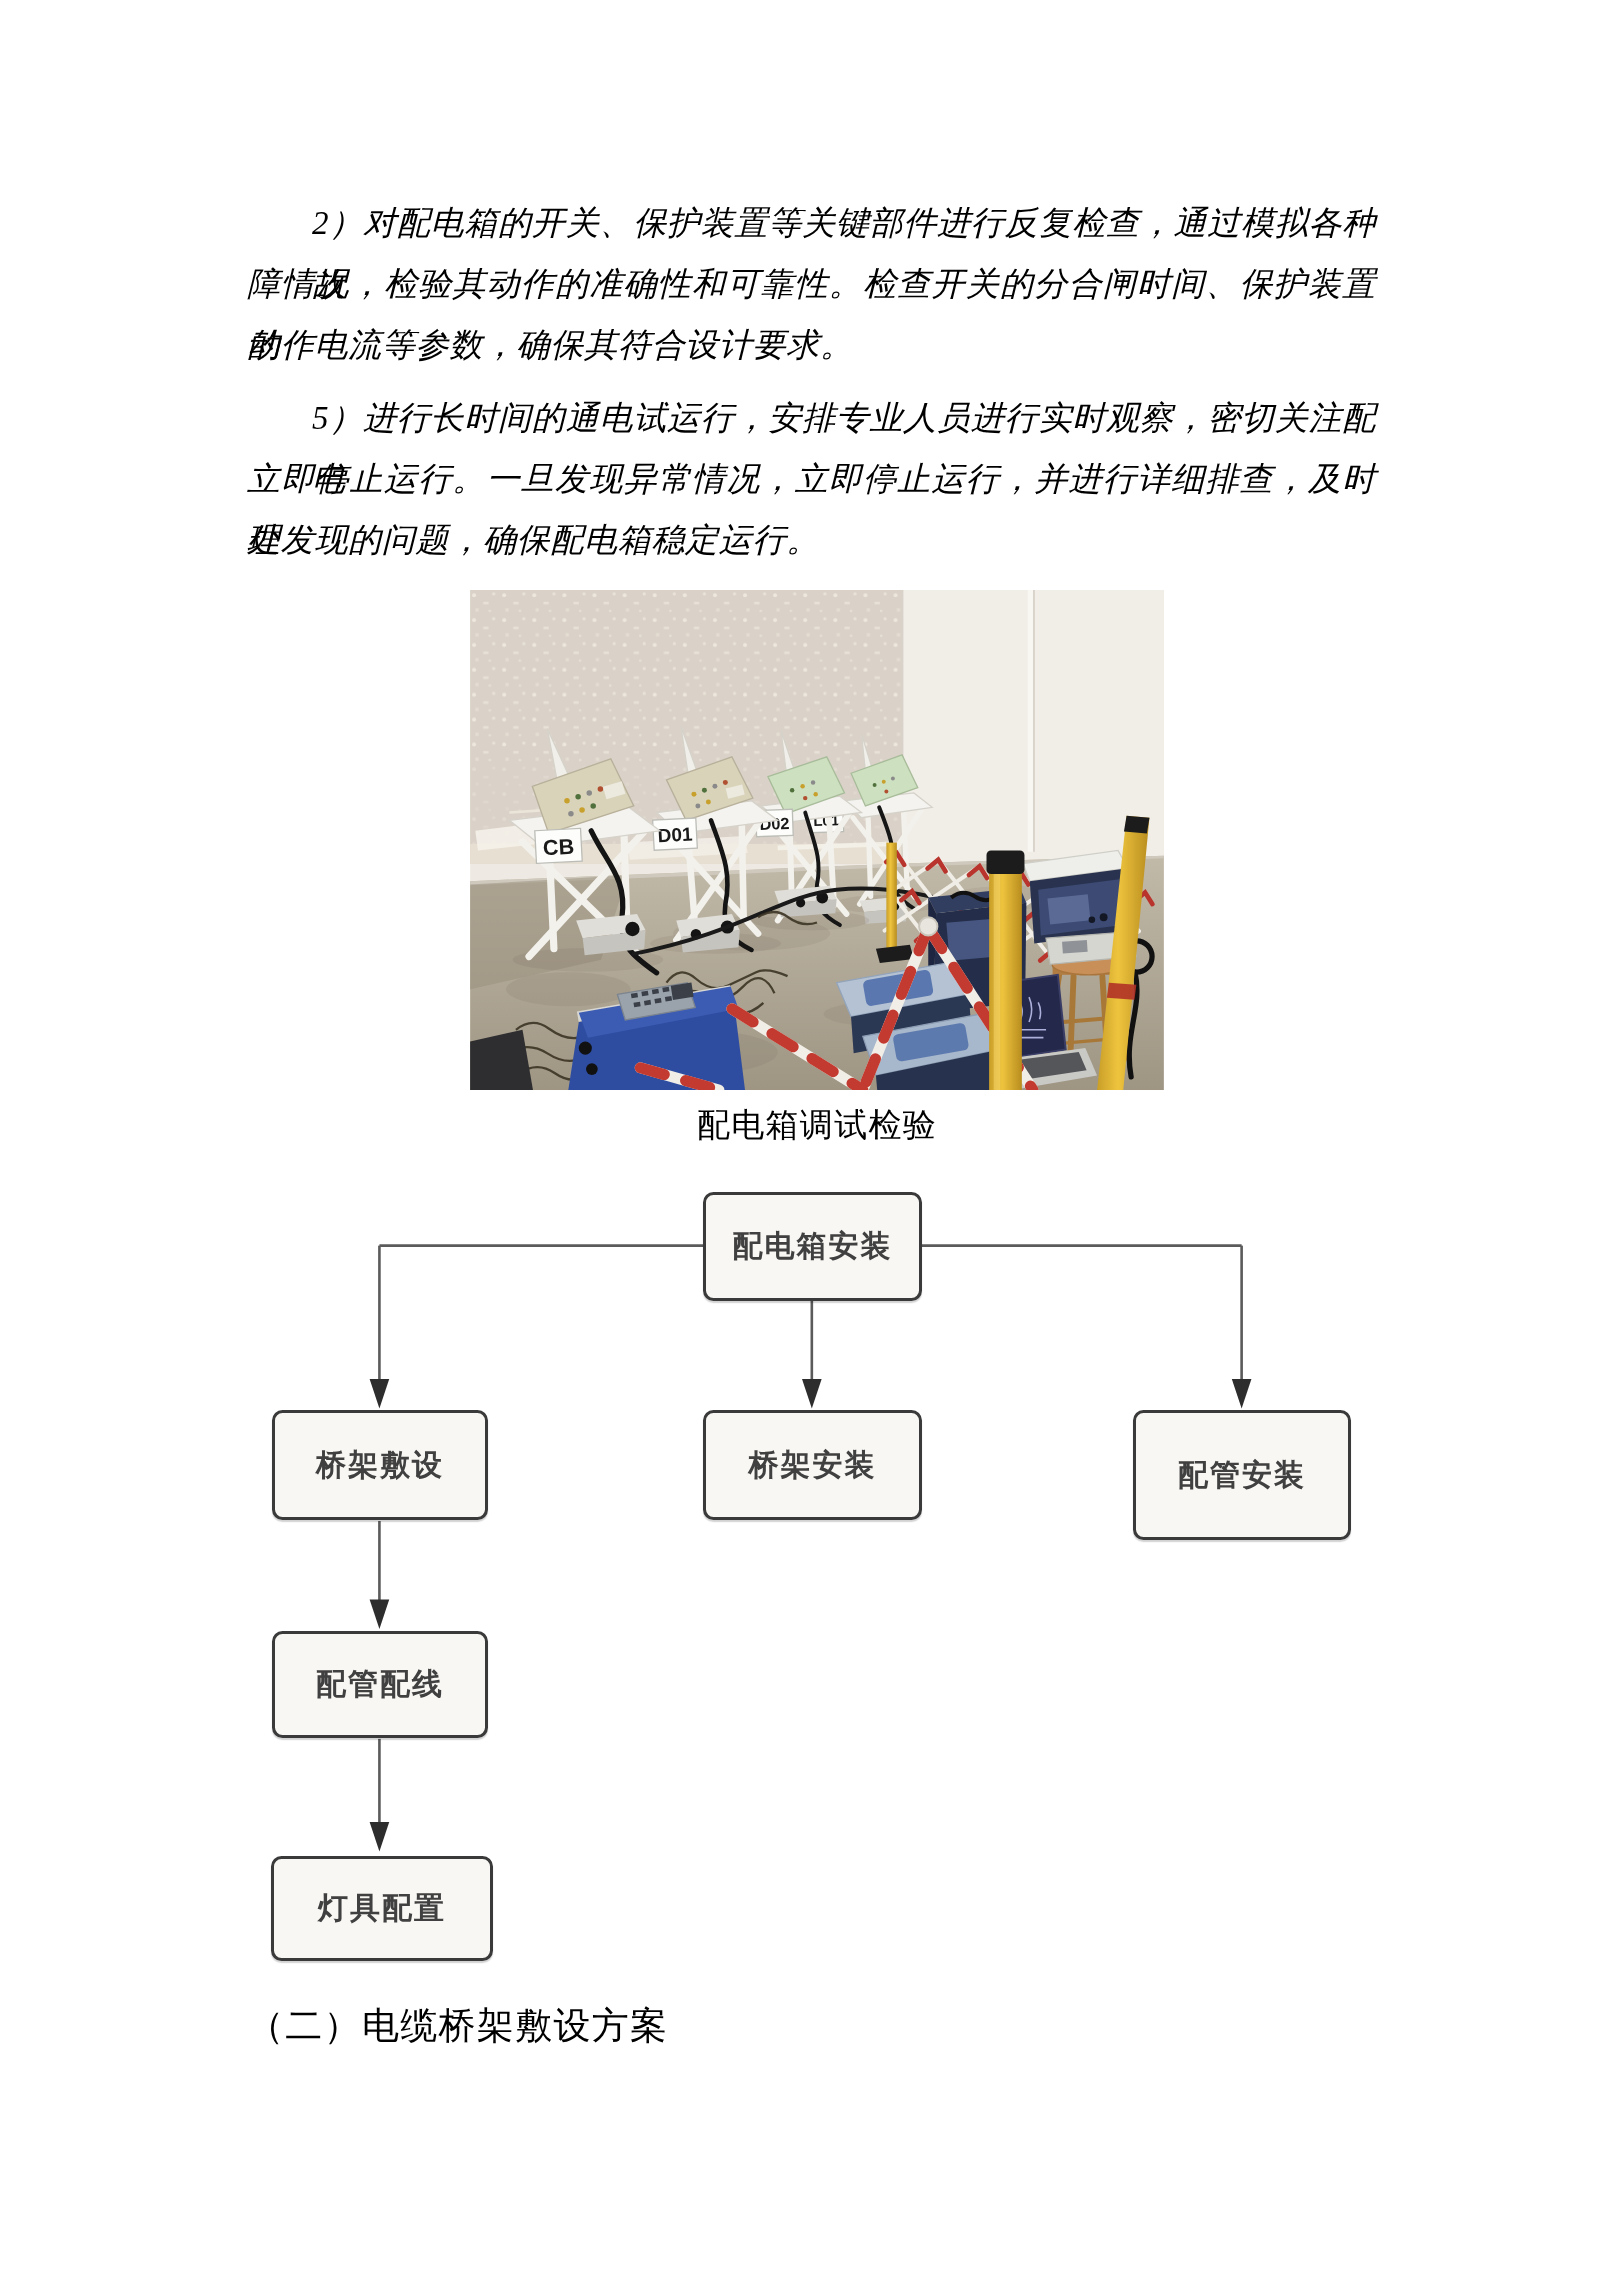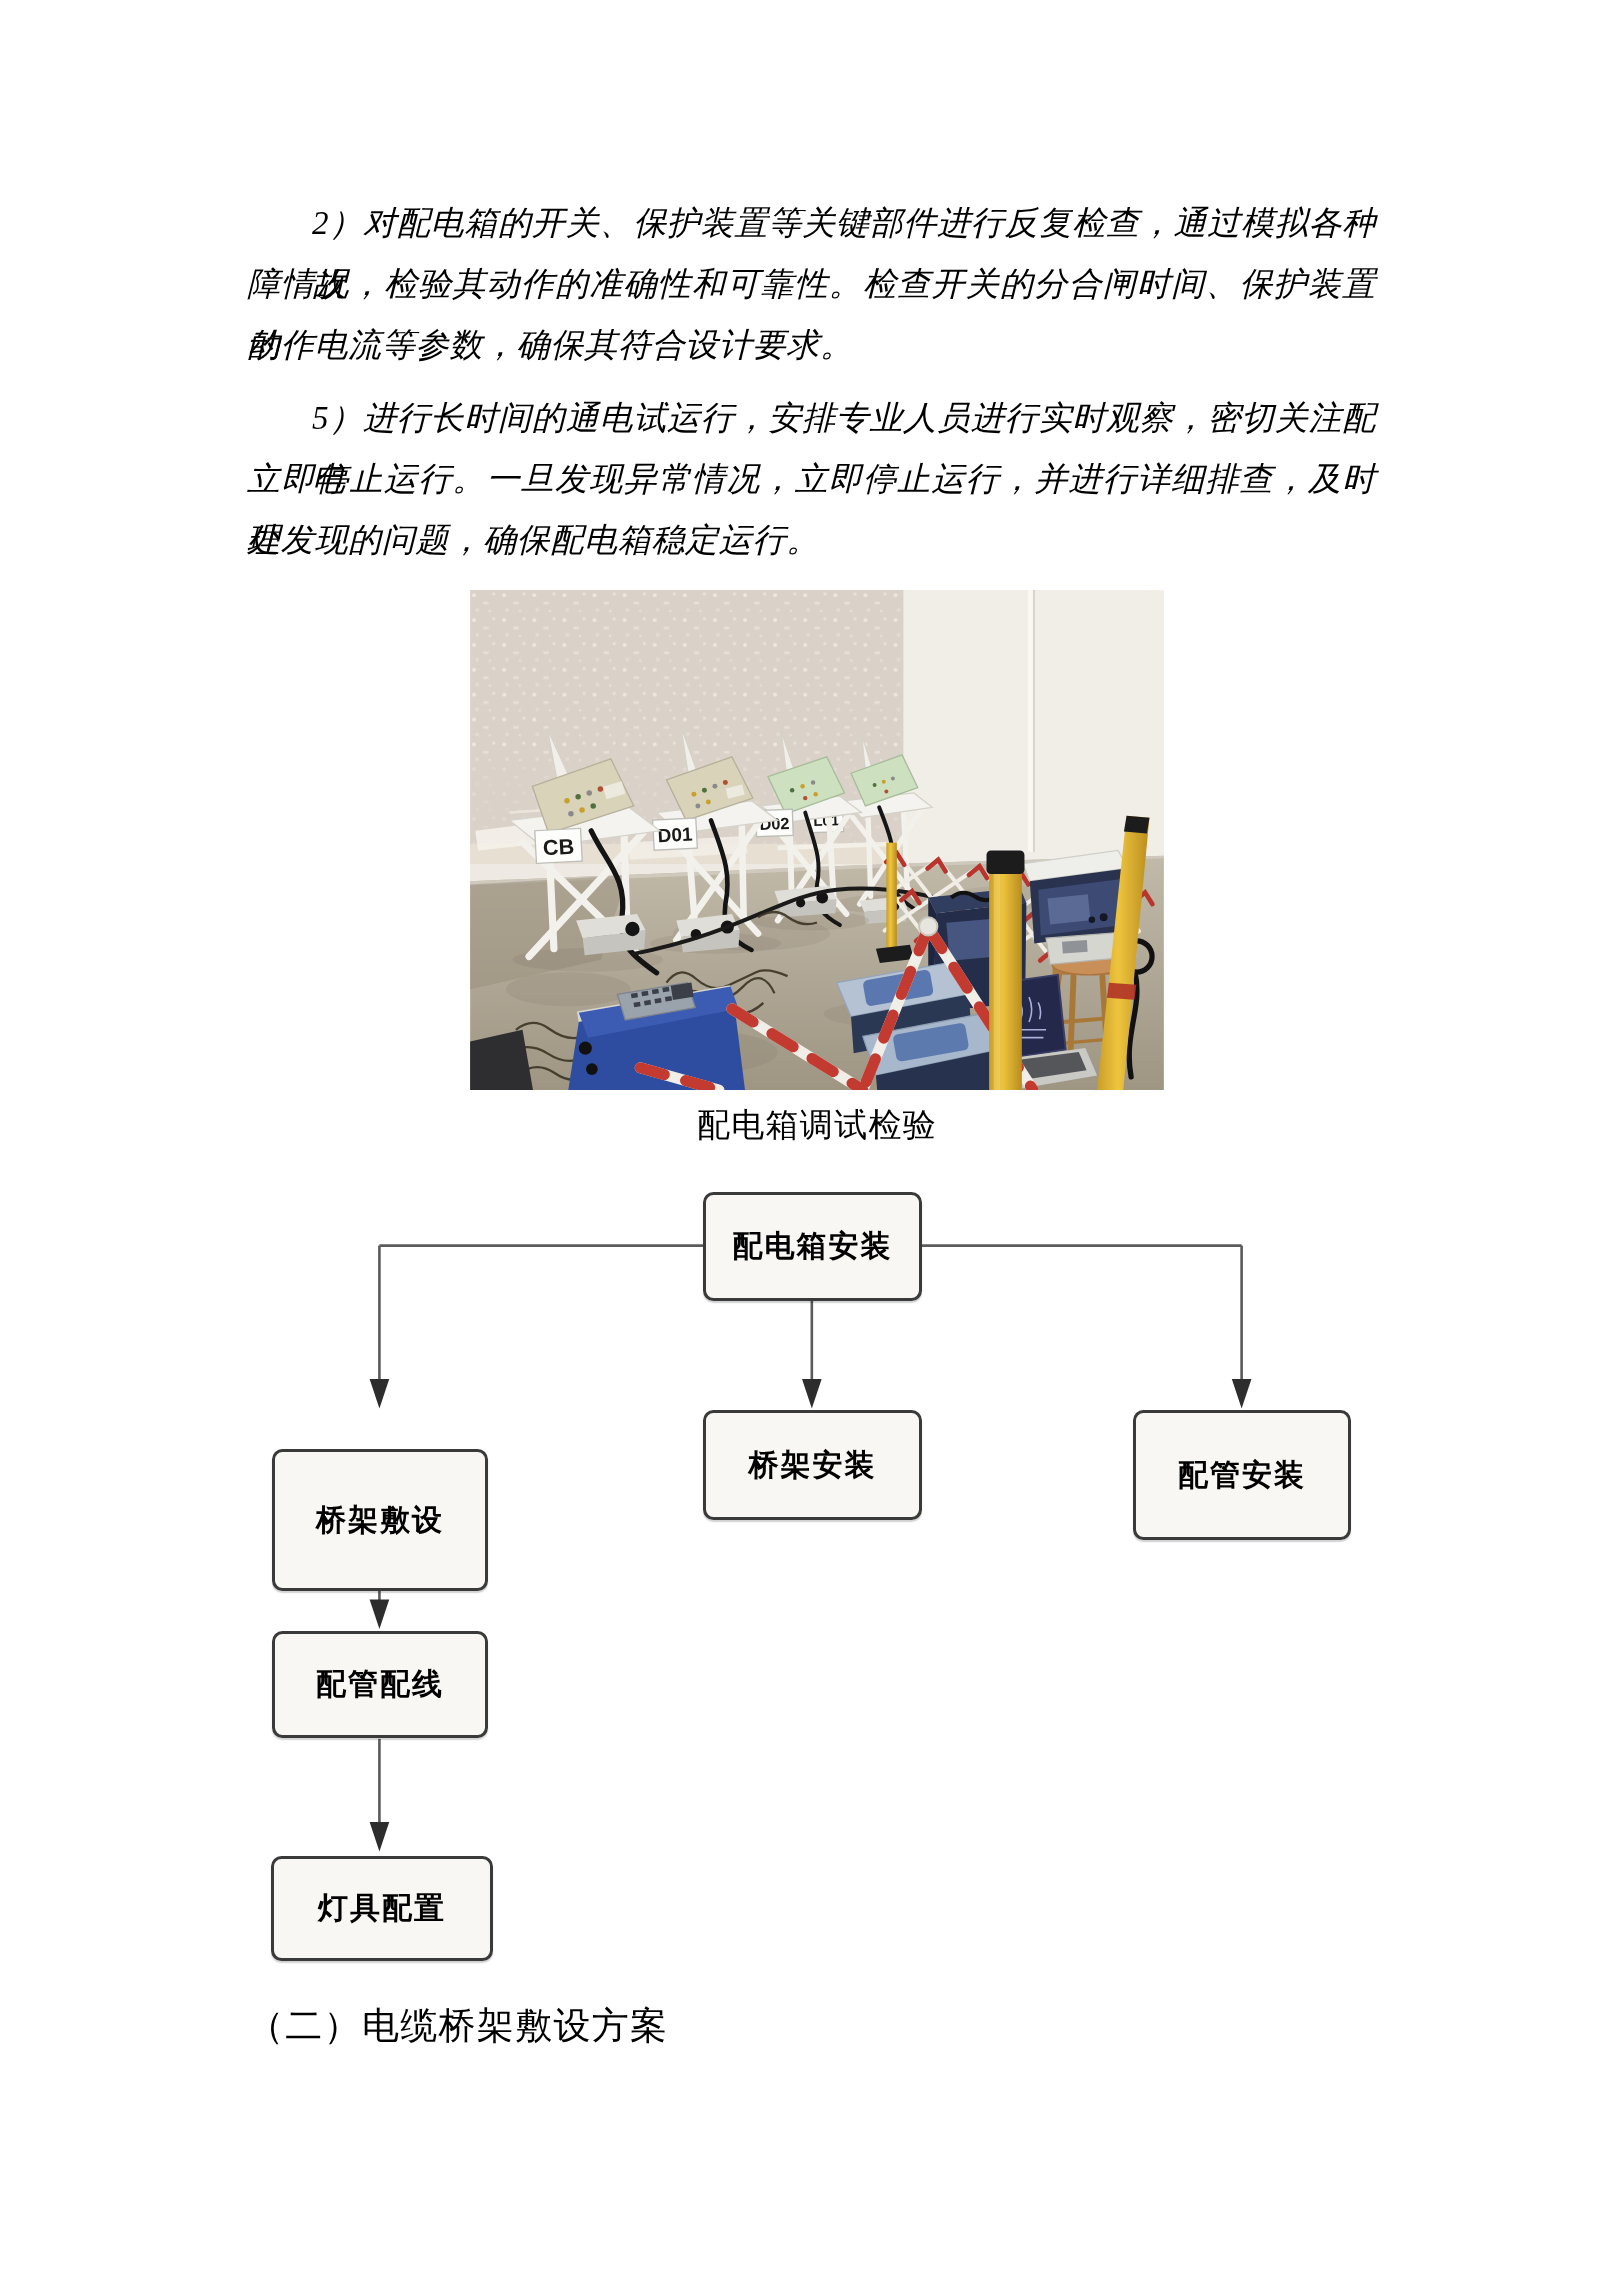--- a/index.html
+++ b/index.html
@@ -19,21 +19,21 @@
   .caption { position:absolute; left:470px; top:1106px; width:694px;
              font:33px/39px "Liberation Serif", serif; text-align:center; letter-spacing:1.3px; }
   
   .connectors { position:absolute; left:0; top:0; width:1623px; height:2295px; z-index:1; pointer-events:none; }
   .flow-node {
     position:absolute; z-index:2; box-sizing:border-box;
     border:3.3px solid var(--flow_box_border,#3a3a3a);
     background:var(--flow_box_fill,#f8f7f3);
     border-radius:10.5px;
     display:flex; align-items:center; justify-content:center;
-    font:700 30px "Liberation Sans", sans-serif; color:#000000; letter-spacing:2px;
+    font:700 30px "Liberation Sans", sans-serif; color:#404040; letter-spacing:2px;
     box-shadow:0 2px 1.3px rgba(0,0,0,.18);
   }
   .conn-line { stroke:var(--flow_line,#5b5b5b); stroke-width:4; }
   .conn-arrow { fill:var(--flow_arrow,#2d2d2d); }
   
   .heading { position:absolute; left:247px; top:2000px;
              font:37px/52px "Liberation Serif", serif; letter-spacing:1.3px; }
 </style>
 </head>
 <body>
@@ -398,21 +398,21 @@
       <line class="conn-line" x1="580" y1="2658" x2="580" y2="2786"></line>
       <path class="conn-arrow" d="M580 2153 L565 2108 L595 2108 Z"></path>
       <path class="conn-arrow" d="M1241 2153 L1226 2108 L1256 2108 Z"></path>
       <path class="conn-arrow" d="M1898 2153 L1883 2108 L1913 2108 Z"></path>
       <path class="conn-arrow" d="M580 2490 L565 2445 L595 2445 Z"></path>
       <path class="conn-arrow" d="M580 2830 L565 2785 L595 2785 Z"></path>
     </g>
   </svg>
 
   <div class="flow-node" style="left:703px; top:1192px; width:219px; height:109px;">配电箱安装</div>
-  <div class="flow-node" style="left:272px; top:1449px; width:216px; height:142px;">桥架敷设</div>
+  <div class="flow-node" style="left:272px; top:1410px; width:216px; height:110px;">桥架敷设</div>
   <div class="flow-node" style="left:703px; top:1410px; width:219px; height:110px;">桥架安装</div>
   <div class="flow-node" style="left:1133px; top:1410px; width:218px; height:130px;">配管安装</div>
   <div class="flow-node" style="left:272px; top:1631px; width:216px; height:107px;">配管配线</div>
   <div class="flow-node" style="left:271px; top:1856px; width:222px; height:105px;font-family:Liberation Mono, monospace;">灯具配置</div>
 
   <div class="heading">（二）电缆桥架敷设方案</div>
 
 </div>
 
 

